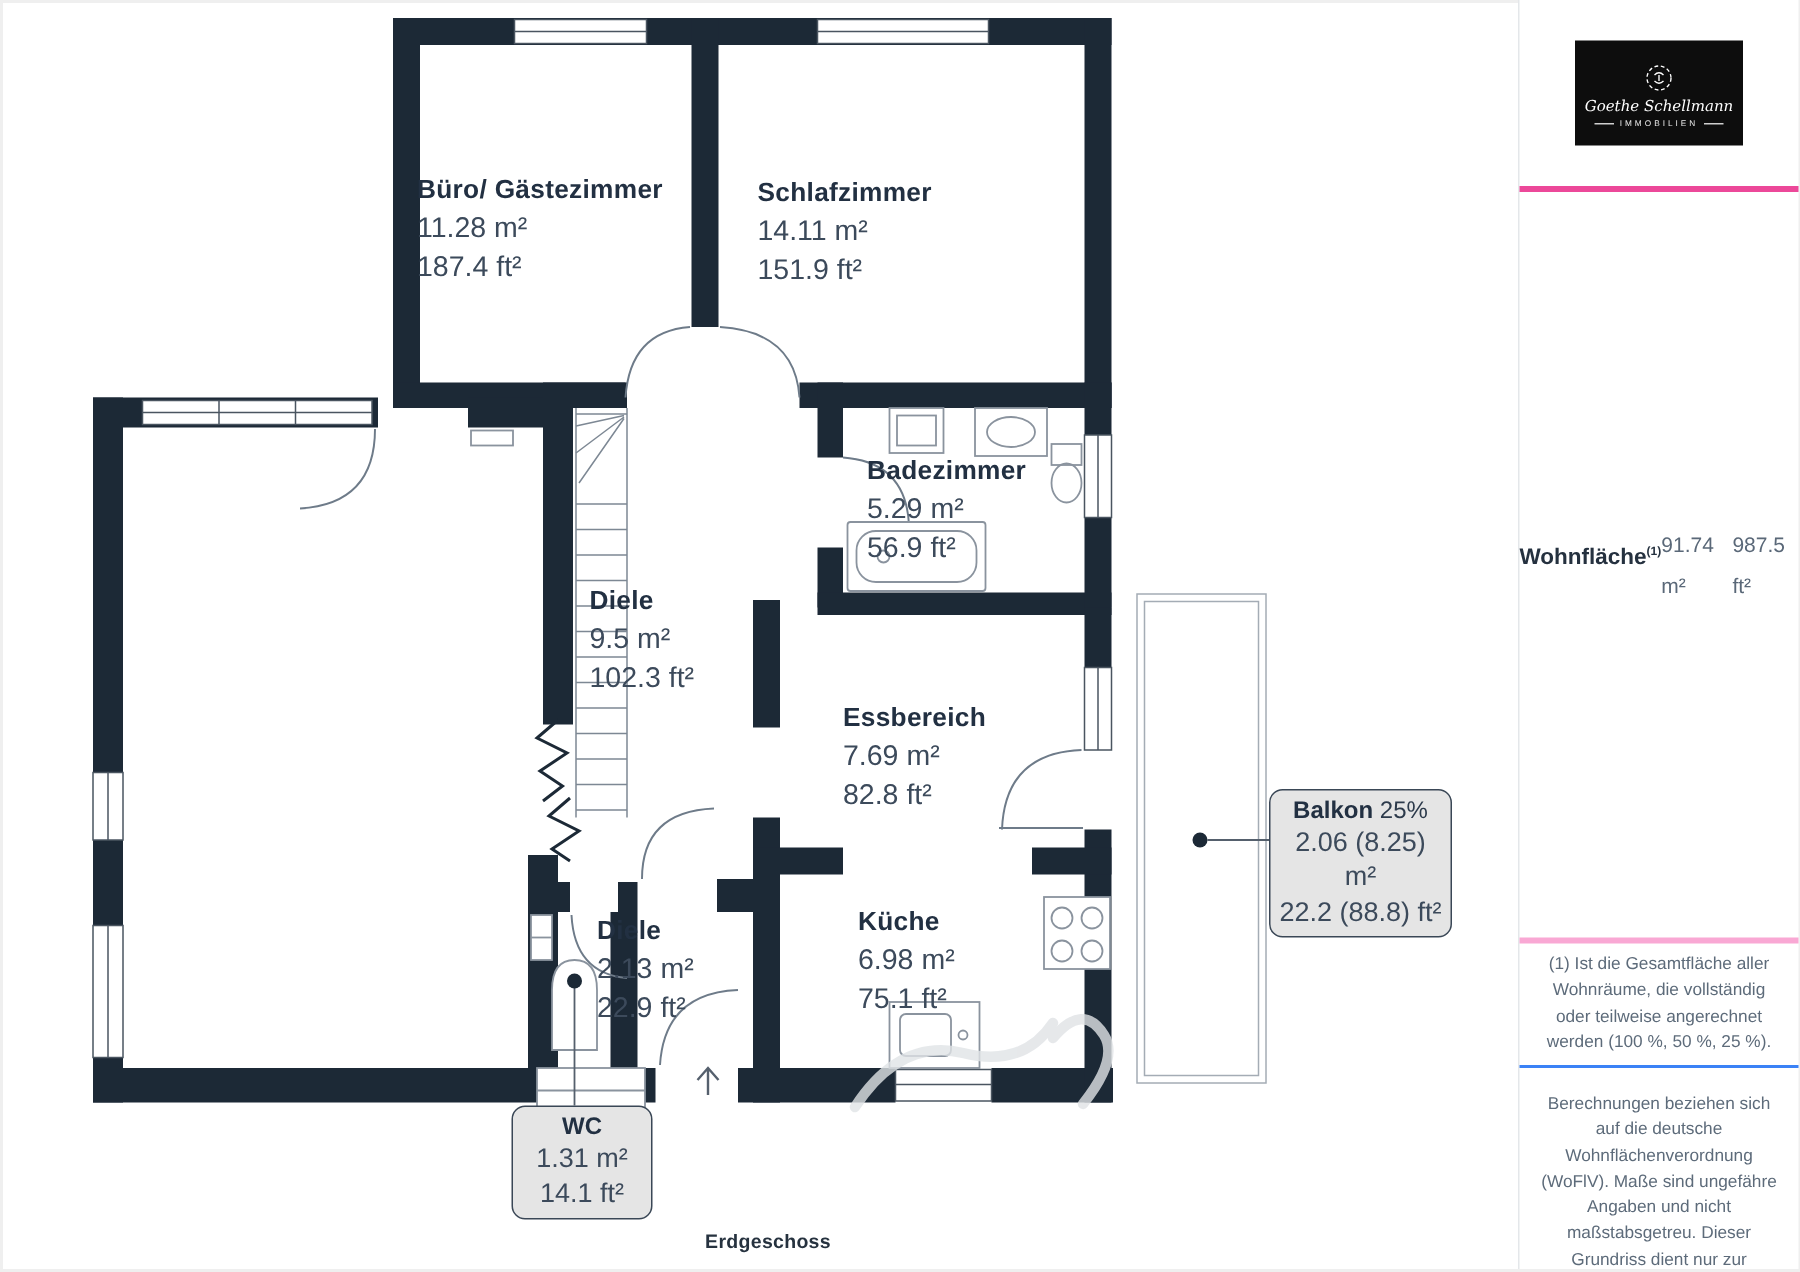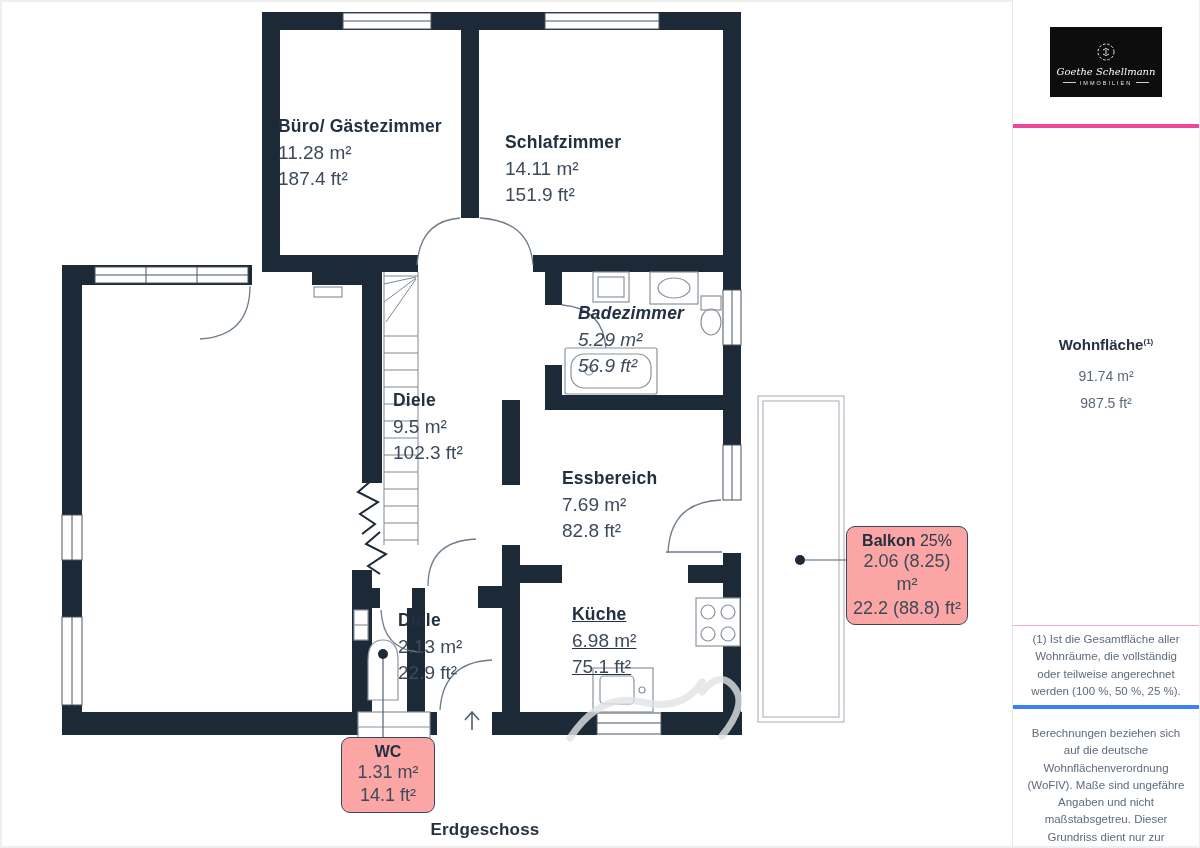--- a/index.html
+++ b/index.html
@@ -4,44 +4,44 @@
 <style>
   html,body{margin:0;padding:0;background:#fff;}
   .page{position:relative;width:1200px;height:848px;background:#ffffff;overflow:hidden;
         box-shadow:inset 0 0 0 2px #efefef;font-family:"Liberation Sans","DejaVu Sans",sans-serif;}
   
   .plan{position:absolute;left:0;top:0;width:1012px;height:848px;}
   .plan svg{position:absolute;left:0;top:0;}
   .room-label{position:absolute;text-align:left;color:#273345;pointer-events:none;}
   .room-label .rname{font-size:17.5px;font-weight:700;letter-spacing:.2px;margin-bottom:3px;color:#223042;}
   .room-label .rval{font-size:19px;font-weight:400;color:#3c4a5b;line-height:1.35;}
-  .callout{position:absolute;background:#fca5a5;border:1.6px solid #3a4756;border-radius:9px;
+  .callout{position:absolute;background:#e5e5e5;border:1.6px solid #3a4756;border-radius:9px;
            text-align:center;color:#273345;padding:5px 4px 4px 4px;}
   .callout .cname{font-size:16px;font-weight:700;color:#223042;}
   .callout .csuffix{font-size:16px;font-weight:400;color:#2c3a4b;}
   .callout .cval{font-size:18px;color:#3c4a5b;line-height:1.3;}
-  .floor-label{position:absolute;left:420px;top:820px;width:130px;text-align:center;
-               font-size:17px;font-weight:700;color:#26323f;letter-spacing:.2px;}
+  .floor-label{position:absolute;left:447px;top:820px;width:130px;text-align:center;
+               font-size:13px;font-weight:700;color:#26323f;letter-spacing:.2px;}
   
   .sidebar{position:absolute;left:1012px;top:0;width:186px;height:846px;background:#fff;
            border-left:1px solid #e4e7ea;}
   .logo-section{height:124px;border-bottom:4px solid #ec4899;display:flex;align-items:center;justify-content:center;}
   .logo-box{width:112px;height:68px;background:#0d0d0d;color:#fff;display:flex;flex-direction:column;
             align-items:center;justify-content:center;padding-top:2px;}
   .logo-script{font-family:"DejaVu Serif","Liberation Serif",serif;font-style:italic;
                font-size:10px;color:#fff;margin-top:1px;white-space:nowrap;}
   .logo-sub{display:flex;align-items:center;gap:4px;margin-top:3px;}
   .logo-sub .dash{display:inline-block;width:13px;border-top:1px solid #cfcfcf;}
   .logo-sub .subtxt{font-size:5.5px;letter-spacing:2px;color:#e8e8e8;}
-  .total-section{height:497px;border-bottom:1px solid #f9a8d4;display:flex;flex-direction:column;
+  .total-section{height:497px;border-bottom:4px solid #f9a8d4;display:flex;flex-direction:row;
                  align-items:center;justify-content:center;}
   .total-title{font-size:15px;font-weight:700;color:#25313f;margin-bottom:10px;}
   .total-title sup{font-size:8px;font-weight:700;}
   .total-val{font-size:14px;color:#5a6878;line-height:1.9;}
-  .footnote-section{border-bottom:4px solid #3b82f6;display:flex;flex-direction:column;align-items:center;
+  .footnote-section{border-bottom:2px solid #3b82f6;display:flex;flex-direction:column;align-items:center;
                     justify-content:center;padding:10px 13px;box-sizing:border-box;
                     font-size:11.5px;line-height:1.5;color:#5d6b7a;text-align:center;height:83px;}
   .footnote-section.last{height:139px;border-bottom:none;justify-content:flex-start;padding-top:16px;}
 </style>
 </head>
 <body>
 
 <div class="page">
 
   <div class="plan">
@@ -208,46 +208,46 @@
       <g stroke="#55606d" stroke-width="1.6" fill="none">
         <path d="M472 730 L472 712 M465 720 L472 712 L479 720"></path>
       </g>
     </svg>
 
     <div class="room-label" style="left:278px;top:116px;width:200px;">
       <div class="rname">Büro/ Gästezimmer</div>
       <div class="rval">11.28 m²</div>
       <div class="rval">187.4 ft²</div>
     </div>
-    <div class="room-label" style="left:505px;top:132px;width:190px;">
+    <div class="room-label" style="left:505px;top:118px;width:190px;">
       <div class="rname">Schlafzimmer</div>
       <div class="rval">14.11 m²</div>
       <div class="rval">151.9 ft²</div>
     </div>
-    <div class="room-label" style="left:578px;top:303px;width:158px;font-style:italic;">
+    <div class="room-label" style="left:578px;top:303px;width:158px;">
       <div class="rname">Badezimmer</div>
       <div class="rval">5.29 m²</div>
       <div class="rval">56.9 ft²</div>
     </div>
     <div class="room-label" style="left:393px;top:390px;width:102px;">
       <div class="rname">Diele</div>
       <div class="rval">9.5 m²</div>
       <div class="rval">102.3 ft²</div>
     </div>
     <div class="room-label" style="left:562px;top:468px;width:165px;">
       <div class="rname">Essbereich</div>
       <div class="rval">7.69 m²</div>
       <div class="rval">82.8 ft²</div>
     </div>
     <div class="room-label" style="left:398px;top:610px;width:98px;">
       <div class="rname">Diele</div>
       <div class="rval">2.13 m²</div>
       <div class="rval">22.9 ft²</div>
     </div>
-    <div class="room-label" style="left:572px;top:604px;width:125px;text-decoration:underline;">
+    <div class="room-label" style="left:572px;top:604px;width:125px;">
       <div class="rname">Küche</div>
       <div class="rval">6.98 m²</div>
       <div class="rval">75.1 ft²</div>
     </div>
 
     <div class="callout" style="left:846px;top:526px;width:112px;">
       <div>
         <span class="cname">Balkon</span>
         <span class="csuffix">25%</span>
       </div>

